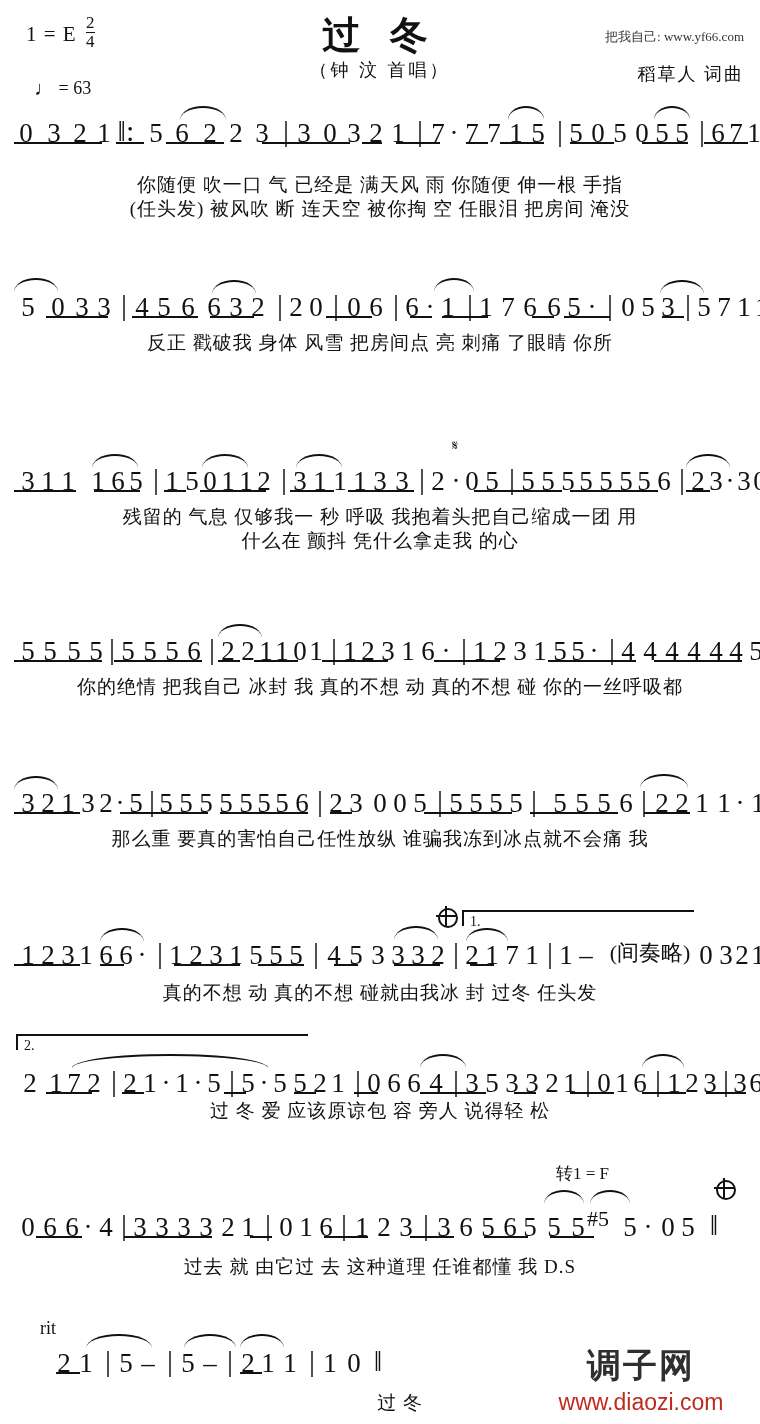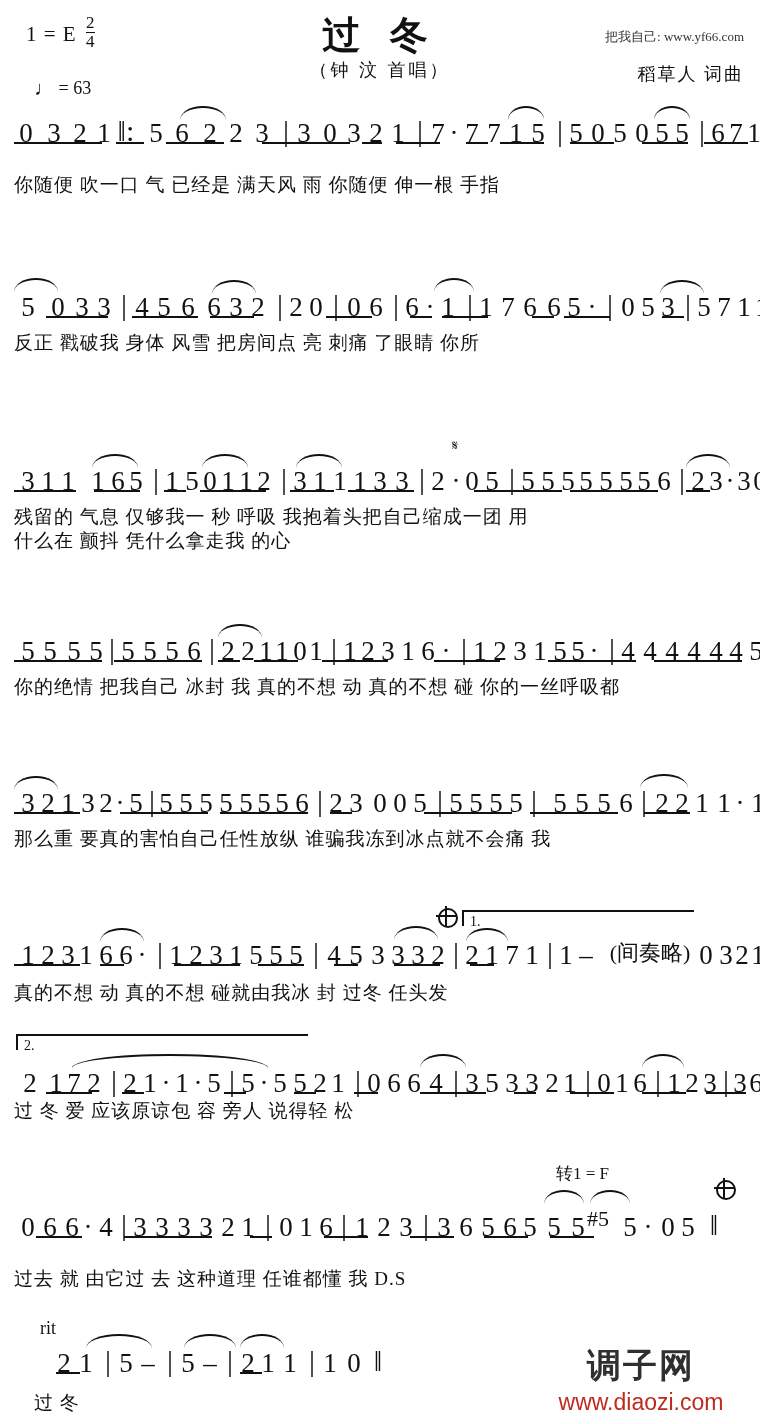--- a/index.html
+++ b/index.html
@@ -148,20 +148,21 @@
     white-space: nowrap;
     color: #111;
   }
   .lyric {
     margin: 0 14px;
     font-size: 19px;
     letter-spacing: 1px;
     white-space: nowrap;
     color: #111;
     height: 26px;
+    text-align: center;
   }
   .lyric.second { margin-top: -2px; }
 
   .tok {
     position: absolute;
     transform: translateX(-50%);
     font-size: 27px;
     line-height: 1;
     top: 8px;
   }
@@ -292,20 +293,21 @@
       <span class="tok" style="left:668px;">5</span>
       <span class="tok bar" style="left:688px;">|</span>
       <span class="tok" style="left:704px;">6</span>
       <span class="tok" style="left:722px;">7</span>
       <span class="tok" style="left:740px;">1</span>
     </div>
     <div class="numline" style="height:22px; margin-top:-6px;">
       <div class="beam" style="left:690px; top:10px; width:0px;"></div>
     </div>
     <div class="lyric">你随便 吹一口 气    已经是 满天风  雨 你随便 伸一根  手指</div>
+    <div class="lyric second">(任头发) 被风吹 断    连天空 被你掏  空 任眼泪 把房间  淹没</div>
   </div>
 
   <div class="system" style="top:286px;">
     <div class="numline">
       <div class="beam" style="left:32px; top:30px; width:62px;"></div>
       <div class="beam" style="left:118px; top:30px; width:66px;"></div>
       <div class="beam" style="left:196px; top:30px; width:44px;"></div>
       <div class="beam" style="left:312px; top:30px; width:46px;"></div>
       <div class="beam" style="left:396px; top:30px; width:22px;"></div>
       <div class="beam" style="left:428px; top:30px; width:46px;"></div>
@@ -690,21 +692,21 @@
       <span class="tok" style="left:516px;">5</span>
       <span class="tok" style="left:540px;">5</span>
       <span class="tok" style="left:564px;">5</span>
       <span class="tok small" style="left:584px; top:2px;">#5</span>
       <span class="tok" style="left:616px;">5</span>
       <span class="tok" style="left:634px;">·</span>
       <span class="tok" style="left:654px;">0</span>
       <span class="tok" style="left:674px;">5</span>
       <span class="tok bar" style="left:700px;">‖</span>
     </div>
-    <div class="lyric" style="margin-top:16px;">过去 就 由它过  去    这种道理  任谁都懂        我  D.S</div>
+    <div class="lyric" style="margin-top:4px;">过去 就 由它过  去    这种道理  任谁都懂        我  D.S</div>
   </div>
 
   <div class="system" style="top:1320px;padding-left:20px;">
     <div class="free-text" style="left:40px; top:-2px;">rit</div>
     <div class="numline" style="margin-top:22px;">
       <div class="beam" style="left:22px; top:30px; width:24px;"></div>
       <div class="beam" style="left:206px; top:30px; width:22px;"></div>
       <div class="slur" style="left:52px; top:-8px; width:66px;"></div>
       <div class="slur" style="left:150px; top:-8px; width:52px;"></div>
       <div class="slur" style="left:206px; top:-8px; width:44px;"></div>

